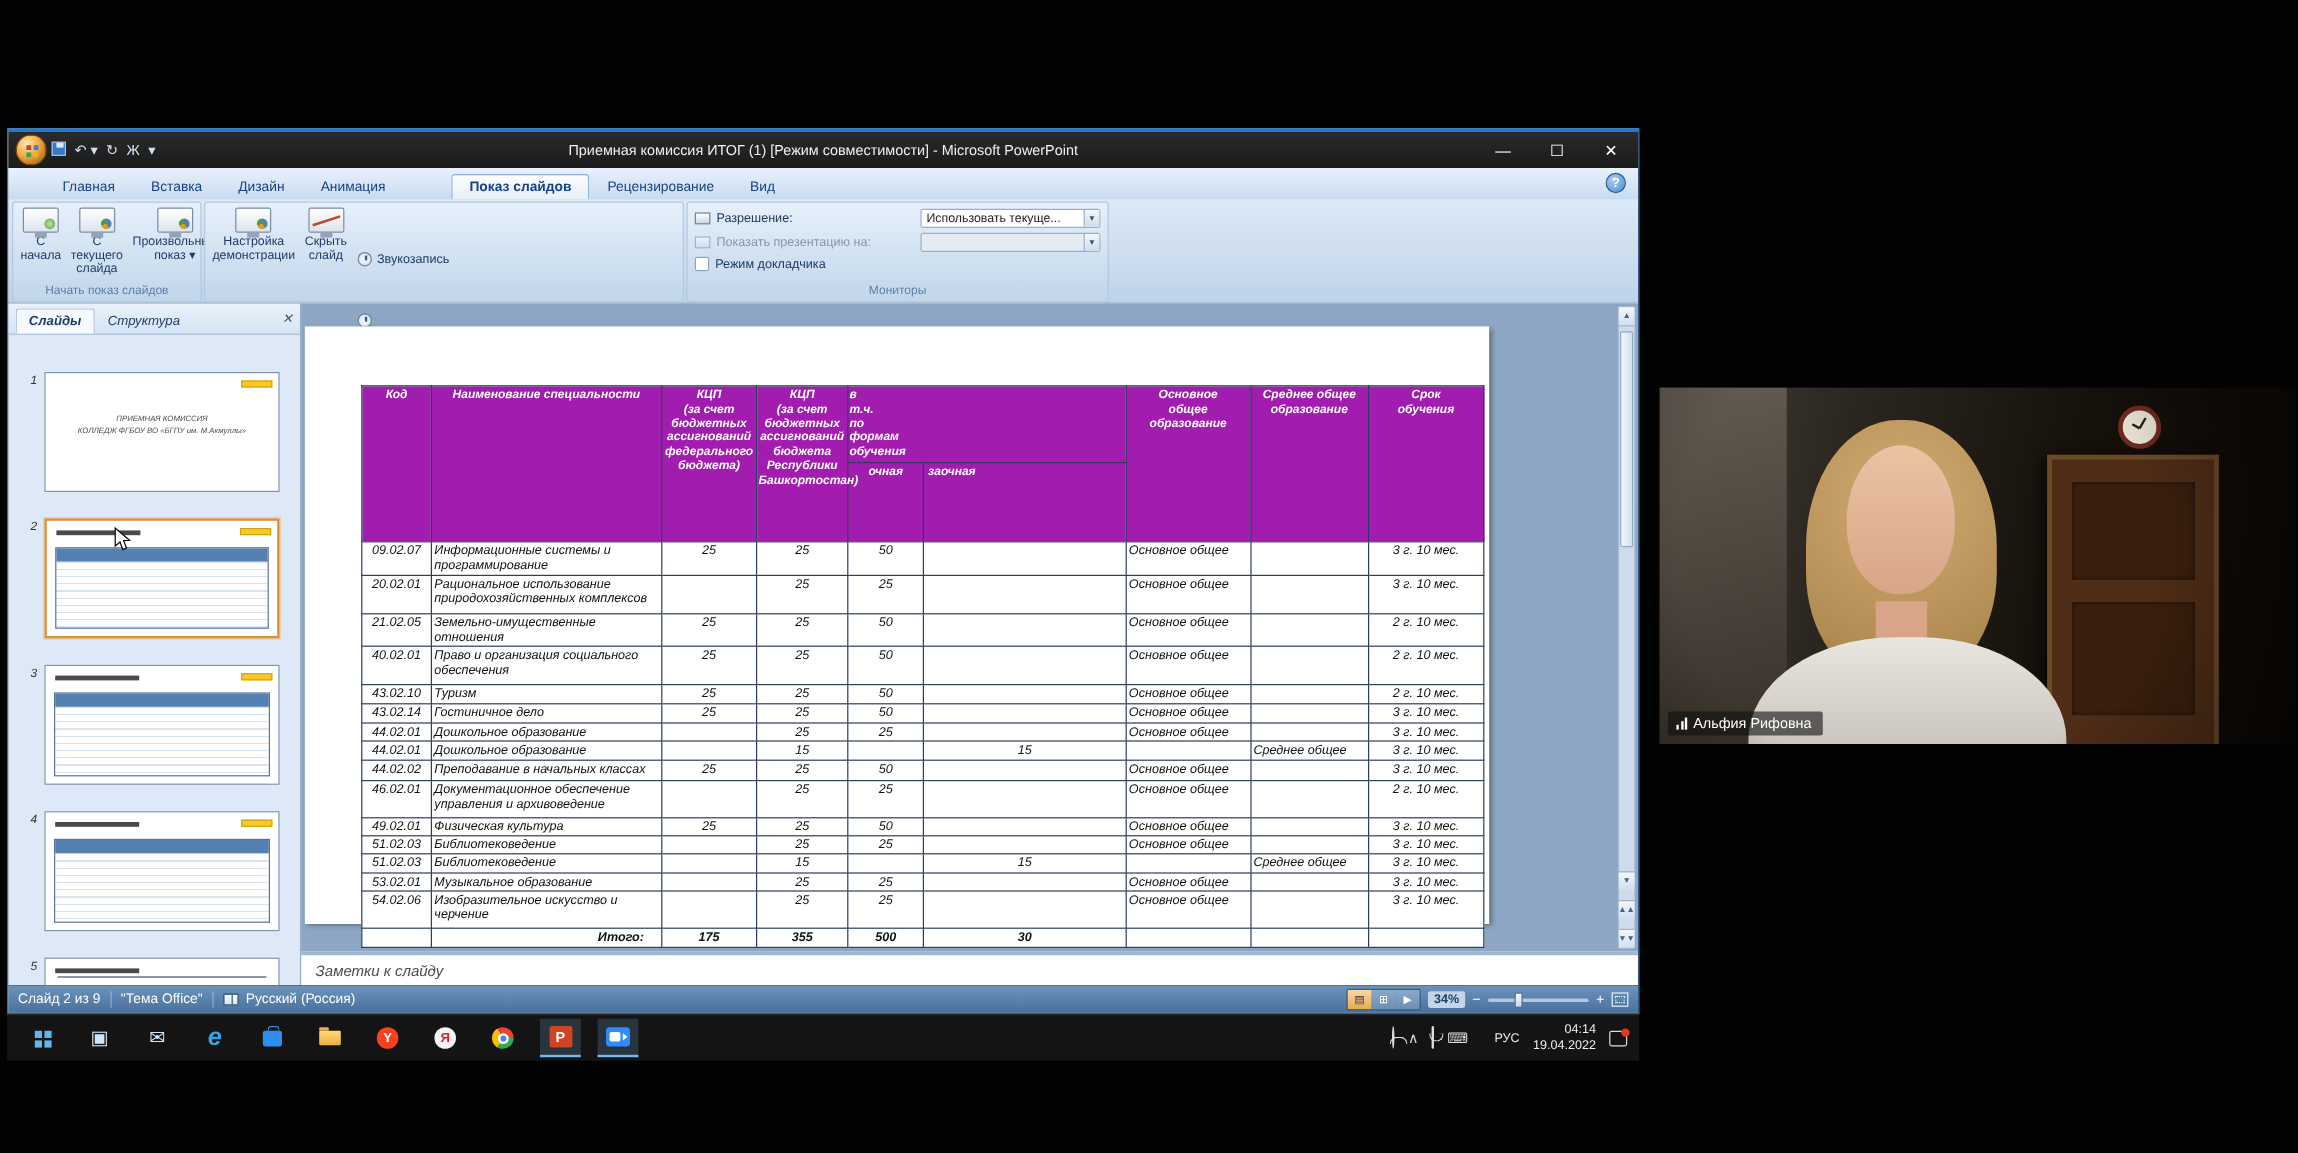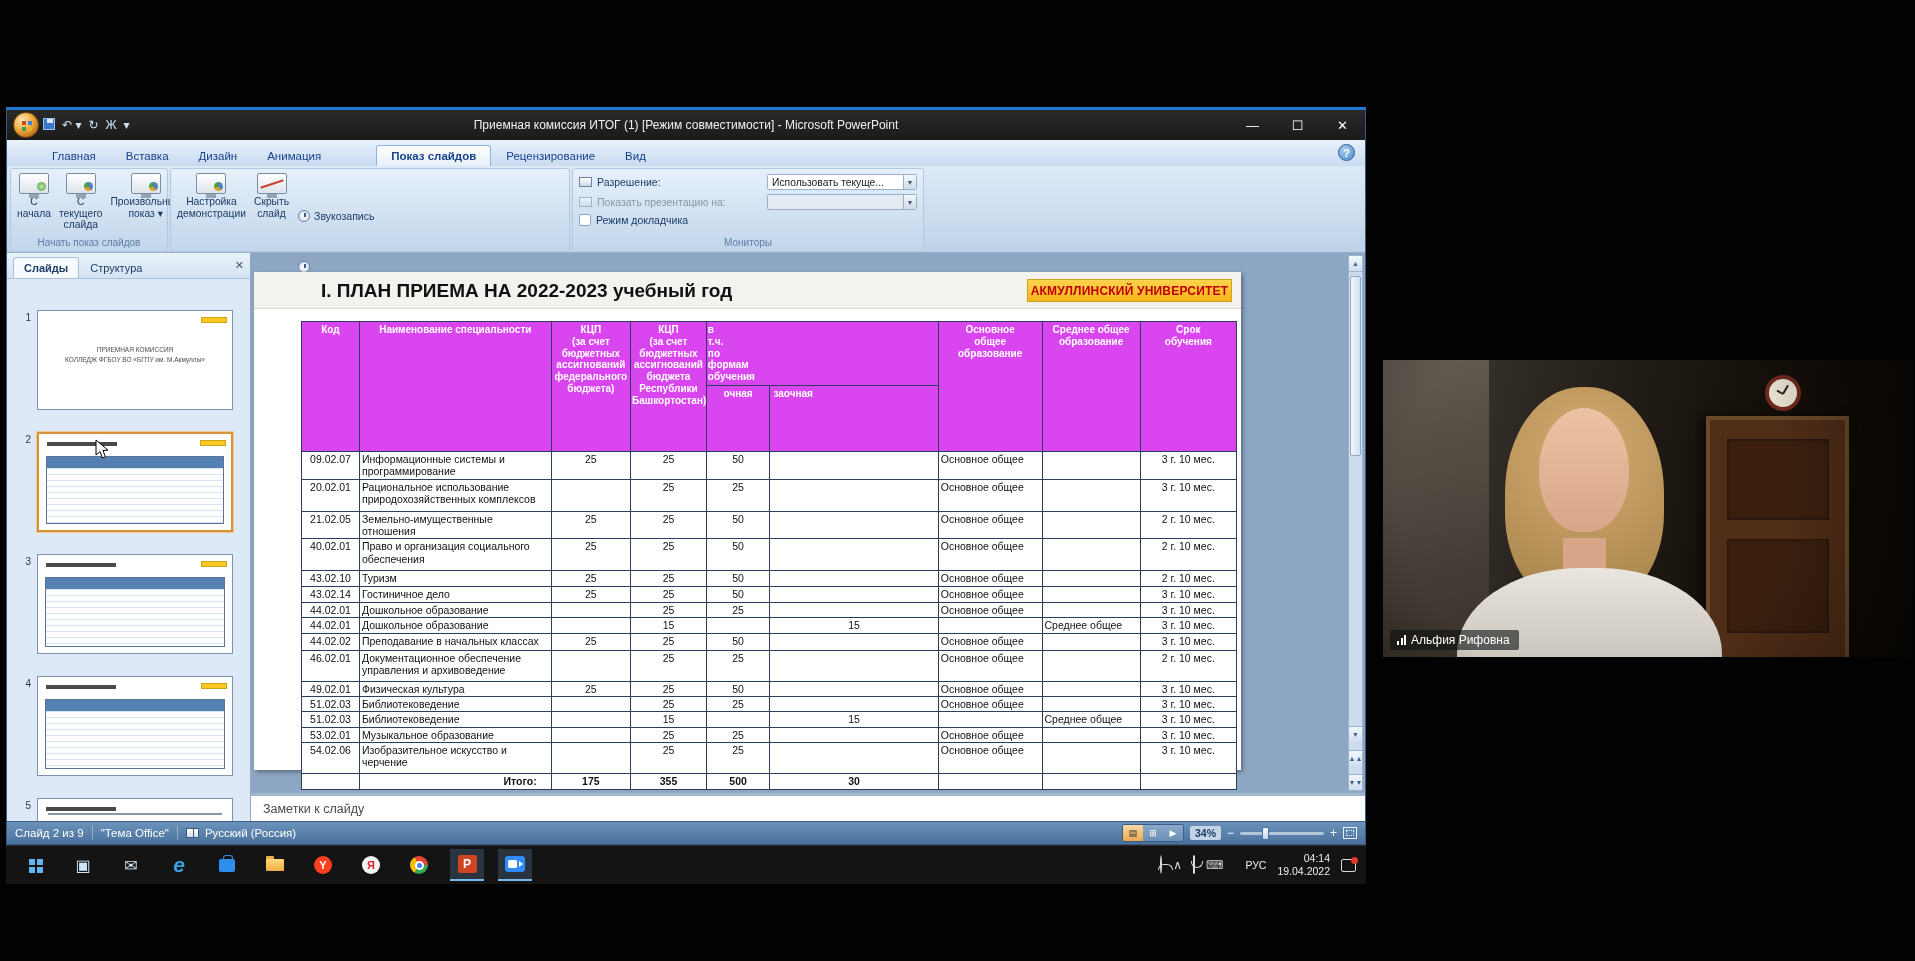--- a/index.html
+++ b/index.html
@@ -66,21 +66,21 @@
   .mon-row { display:flex; align-items:center; gap:5px; font-size:10.5px; color:#1e3c66; margin:2px 0; white-space:nowrap; }
   .mon-row.disabled { color:#8c97a5; }
   .mon-ico { width:13px; height:10px; border:1px solid #6f84a0; background:linear-gradient(#fff,#cdd8e4); flex:0 0 auto; }
   .ddl { margin-left:auto; width:150px; height:16px; background:#fff; border:1px solid #9ab0ca; border-radius:2px;
     font-size:10.3px; color:#222; display:flex; align-items:center; padding-left:4px; }
   .ddl.disabled { background:#e4ebf3; color:#9aa7b5; }
   .ddl .arr { margin-left:auto; width:13px; height:100%; background:linear-gradient(#f4f8fc,#cfdcea);
     border-left:1px solid #9ab0ca; font-size:7px; color:#44546a; display:flex; align-items:center; justify-content:center; }
 
   
-  .workspace { flex:1; display:flex; background:#8ca6c3; overflow:hidden; }
+  .workspace { flex:1; display:flex; background:#8ca6c3; overflow:hidden;font-style:italic; }
   .left-panel { width:244px; background:#dde9f6; border-right:1px solid #8fa8c4; display:flex; flex-direction:column; flex:0 0 auto; }
   .panel-tabs { height:26px; display:flex; align-items:flex-end; padding-left:6px; background:linear-gradient(#eaf2fb,#d4e3f3);
     border-bottom:1px solid #aabfd8; position:relative; }
   .ptab { font-size:11px; color:#1e3c66; padding:4px 10px; border:1px solid transparent; border-bottom:none; border-radius:3px 3px 0 0; }
   .ptab.active { background:#f6fafe; border-color:#aabfd8; font-weight:bold; }
   .panel-close { position:absolute; right:6px; top:6px; font-size:11px; color:#44546a; }
   .thumb-list { position:relative; flex:1; overflow:hidden; }
   .thumb-num { position:absolute; width:14px; text-align:right; font-size:10px; color:#333; }
   .thumb { position:absolute; left:30px; width:196px; height:100px; background:#fff; border:1px solid #7d93ad; overflow:hidden; }
   .thumb.selected { border:2px solid #d8913b; box-shadow:0 0 0 1px #efc98f; }
@@ -98,21 +98,21 @@
   .slide-area { flex:1; position:relative; overflow:hidden; }
   .slide { position:absolute; left:3px; top:19px; width:987px; height:498px; background:#fff;
     box-shadow:2px 2px 4px rgba(0,0,0,.35); }
   .slide-titlebar { position:absolute; left:0; top:0; right:0; height:37px; background:#f3f2ef; border-bottom:1px solid #d9d7d2; }
   .slide-title { position:absolute; left:67px; top:8px; font-size:19px; font-weight:bold; color:#101010; white-space:nowrap; }
   .uni-badge { position:absolute; right:9px; top:7px; width:205px; height:23px;
     background:linear-gradient(#ffd34d,#f7b61b); border:1px solid #caa61c; color:#c00000; font-weight:bold;
     font-size:12px; display:flex; align-items:center; justify-content:center; letter-spacing:.2px; white-space:nowrap; }
 
   table.slide-table { position:absolute; left:47px; top:49px; width:936px; border-collapse:collapse; table-layout:fixed; background:#fff; }
-  .slide-table th { background:#d946ef; color:#fff; font-weight:bold; font-size:10px; line-height:1.18;
+  .slide-table th { background:#a21caf; color:#fff; font-weight:bold; font-size:10px; line-height:1.18;
     border:1px solid #2c3e5d; vertical-align:top; padding:2px 1px; white-space:pre-line; text-align:center; }
   .slide-table th.forms-th { padding-right:40%; }
   .slide-table th.sub-left { text-align:left; padding-left:3px; }
   .slide-table td { border:1px solid #2c3e5d; font-size:10.5px; line-height:1.18; color:#111;
     vertical-align:top; padding:1px 2px; overflow:hidden; }
   .slide-table td.c0, .slide-table td.c2, .slide-table td.c3, .slide-table td.c4,
   .slide-table td.c5, .slide-table td.c8 { text-align:center; }
   .slide-table tr.total td { font-weight:bold; }
   .slide-table tr.total td.c1 { text-align:right; padding-right:14px; }
 
@@ -182,21 +182,21 @@
   .mic-ico::after { content:""; position:absolute; left:-3px; top:5px; width:10px; height:6px;
     border:1.5px solid #dcdcdc; border-top:none; border-radius:0 0 6px 6px; }
   .net-ico { width:12px; height:10px; background:linear-gradient(90deg,#dcdcdc 0 2.5px, transparent 2.5px 4.5px, #dcdcdc 4.5px 7px, transparent 7px 9px, #dcdcdc 9px 11.5px);
     clip-path:polygon(0 100%, 100% 0, 100% 100%); }
   .lang-box { font-size:10.5px; color:#eee; }
   .clock-box { text-align:right; font-size:10.5px; line-height:1.25; color:#eee; }
   .action-ico { width:15px; height:13px; border:1.5px solid #dcdcdc; border-radius:2px; position:relative; }
   .action-ico .dot { position:absolute; right:-3px; top:-3px; width:7px; height:7px; border-radius:50%; background:#e0392b; }
 
   
-  .webcam { position:absolute; left:1383px; top:360px; width:530px; height:297px; overflow:hidden;
+  .webcam { position:absolute; left:1383px; top:323px; width:530px; height:297px; overflow:hidden;
     background:linear-gradient(100deg, #46403a 0%, #2c2620 28%, #17110b 62%, #0b0703 100%); }
   .wall-l { position:absolute; left:0; top:0; width:20%; height:100%; background:linear-gradient(#6b6258,#3a332b); opacity:.8; }
   .door { position:absolute; left:61%; top:19%; width:27%; height:81%; background:#4f2d17; border:4px solid #6b4a2a; border-bottom:none;
     box-shadow:-6px 0 10px rgba(0,0,0,.5); }
   .door::before { content:""; position:absolute; left:12%; top:8%; width:76%; height:34%; background:#3a1f0e; box-shadow:0 0 4px rgba(0,0,0,.6) inset; }
   .door::after { content:""; position:absolute; left:12%; top:50%; width:76%; height:40%; background:#3a1f0e; box-shadow:0 0 4px rgba(0,0,0,.6) inset; }
   .wall-clock { position:absolute; left:72%; top:5%; width:36px; height:36px; border-radius:50%; background:#e8e2d2;
     border:4px solid #6e2a1e; }
   .wall-clock::before { content:""; position:absolute; left:48%; top:18%; width:2px; height:10px; background:#222; transform-origin:bottom; transform:rotate(30deg); }
   .wall-clock::after { content:""; position:absolute; left:48%; top:28%; width:2px; height:7px; background:#222; transform-origin:bottom; transform:rotate(-60deg); }
@@ -367,24 +367,20 @@
             <div class="thumb" style="top: 519px;">
               <div class="mini-title-line"></div>
               <div class="mini-text-lines"></div>
             </div>
           </div>
       </div>
 
       <div class="right-col">
         <div class="slide-area">
           <div class="slide">
-            <div class="slide-titlebar">
-              <div class="slide-title">I. ПЛАН ПРИЕМА НА 2022-2023 учебный год</div>
-              <div class="uni-badge">АКМУЛЛИНСКИЙ УНИВЕРСИТЕТ</div>
-            </div>
             <table class="slide-table">
               <colgroup id="tbl-cols">
                   <col style="width: 6.2%;">
                   <col style="width: 20.5%;">
                   <col style="width: 8.5%;">
                   <col style="width: 8.1%;">
                   <col style="width: 6.8%;">
                   <col style="width: 18%;">
                   <col style="width: 11.1%;">
                   <col style="width: 10.5%;">

